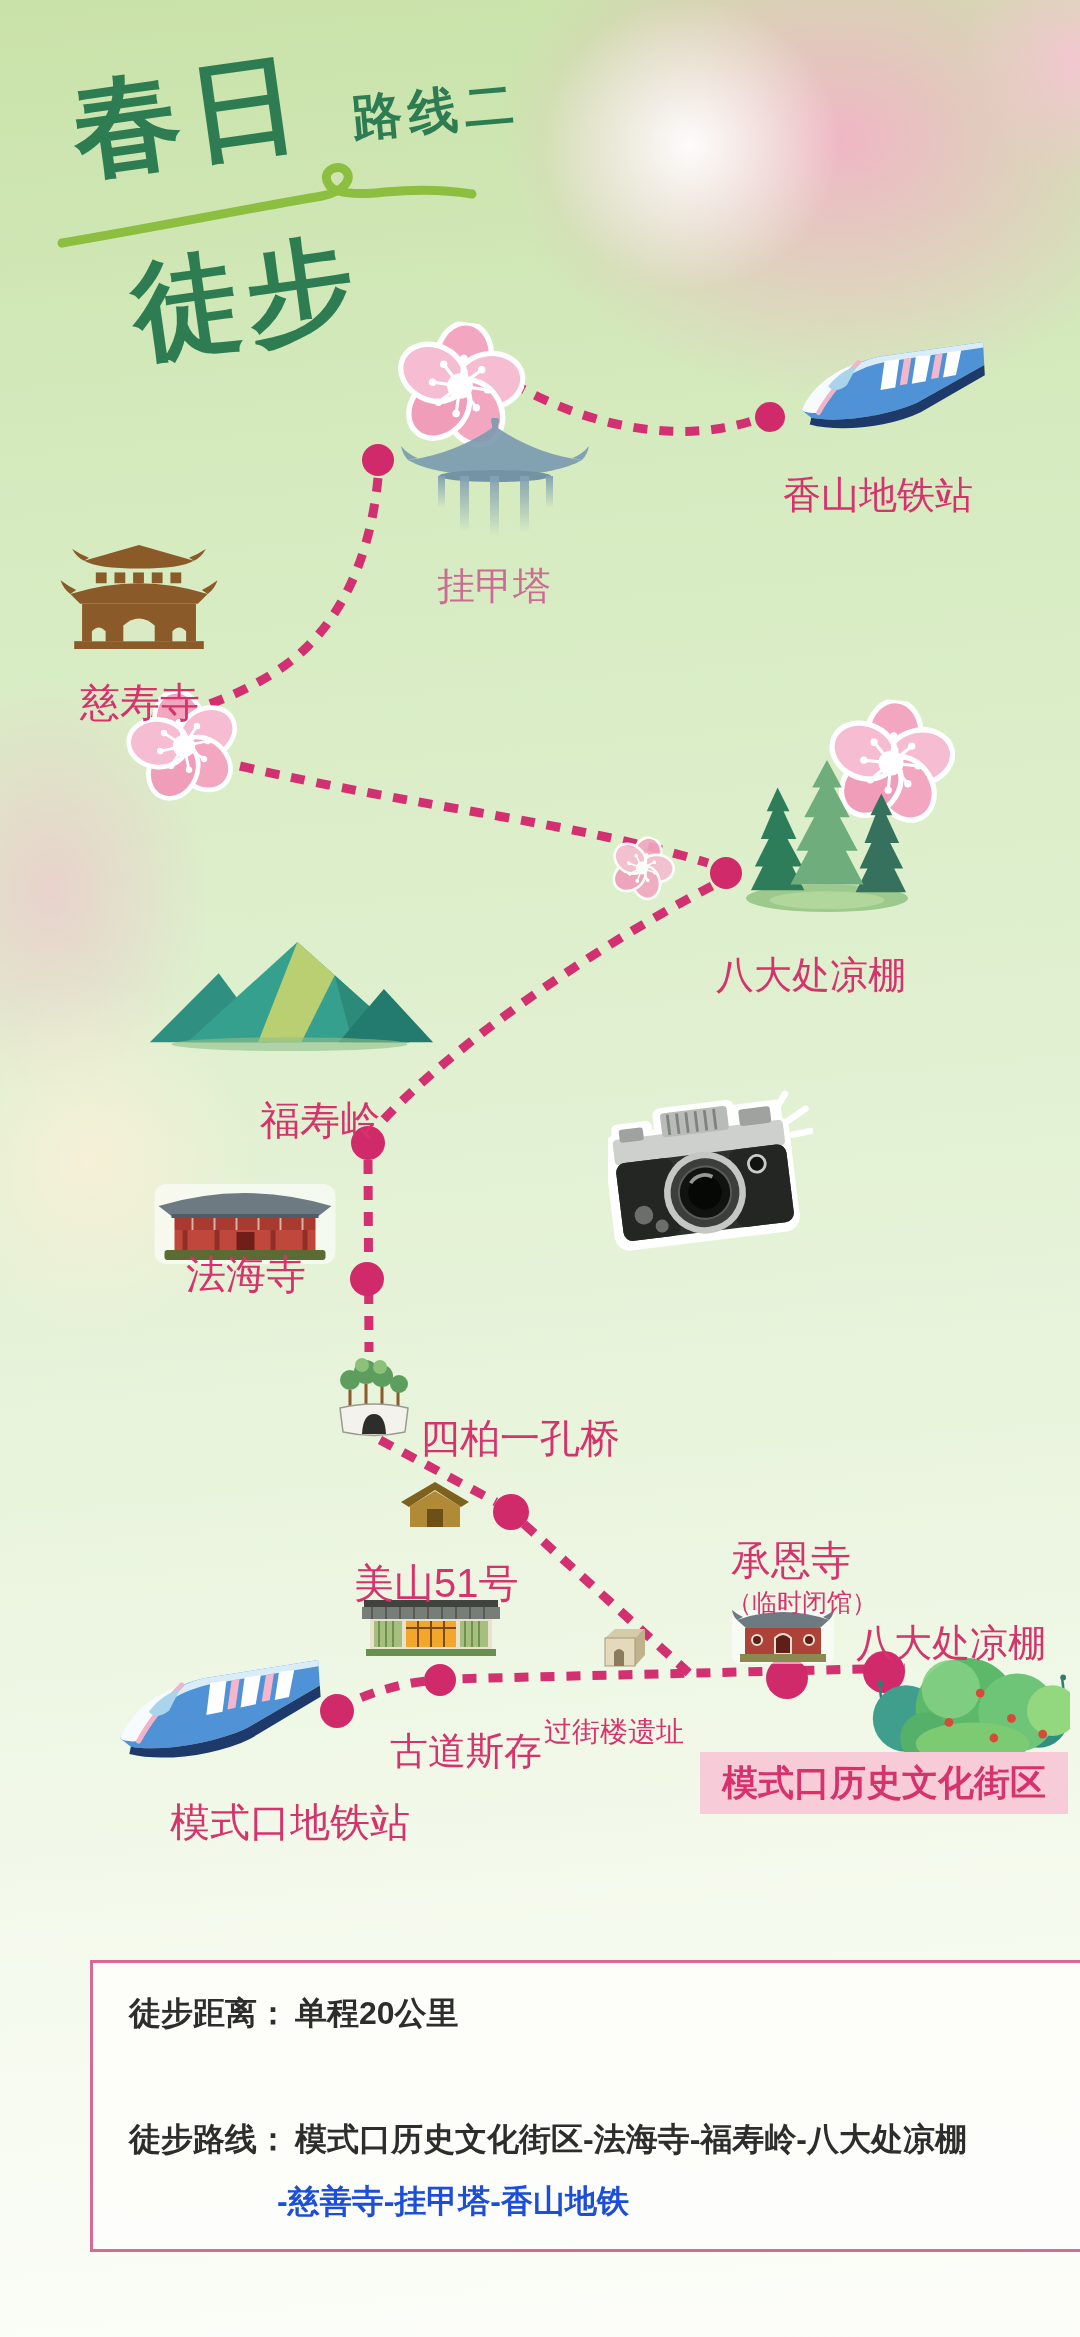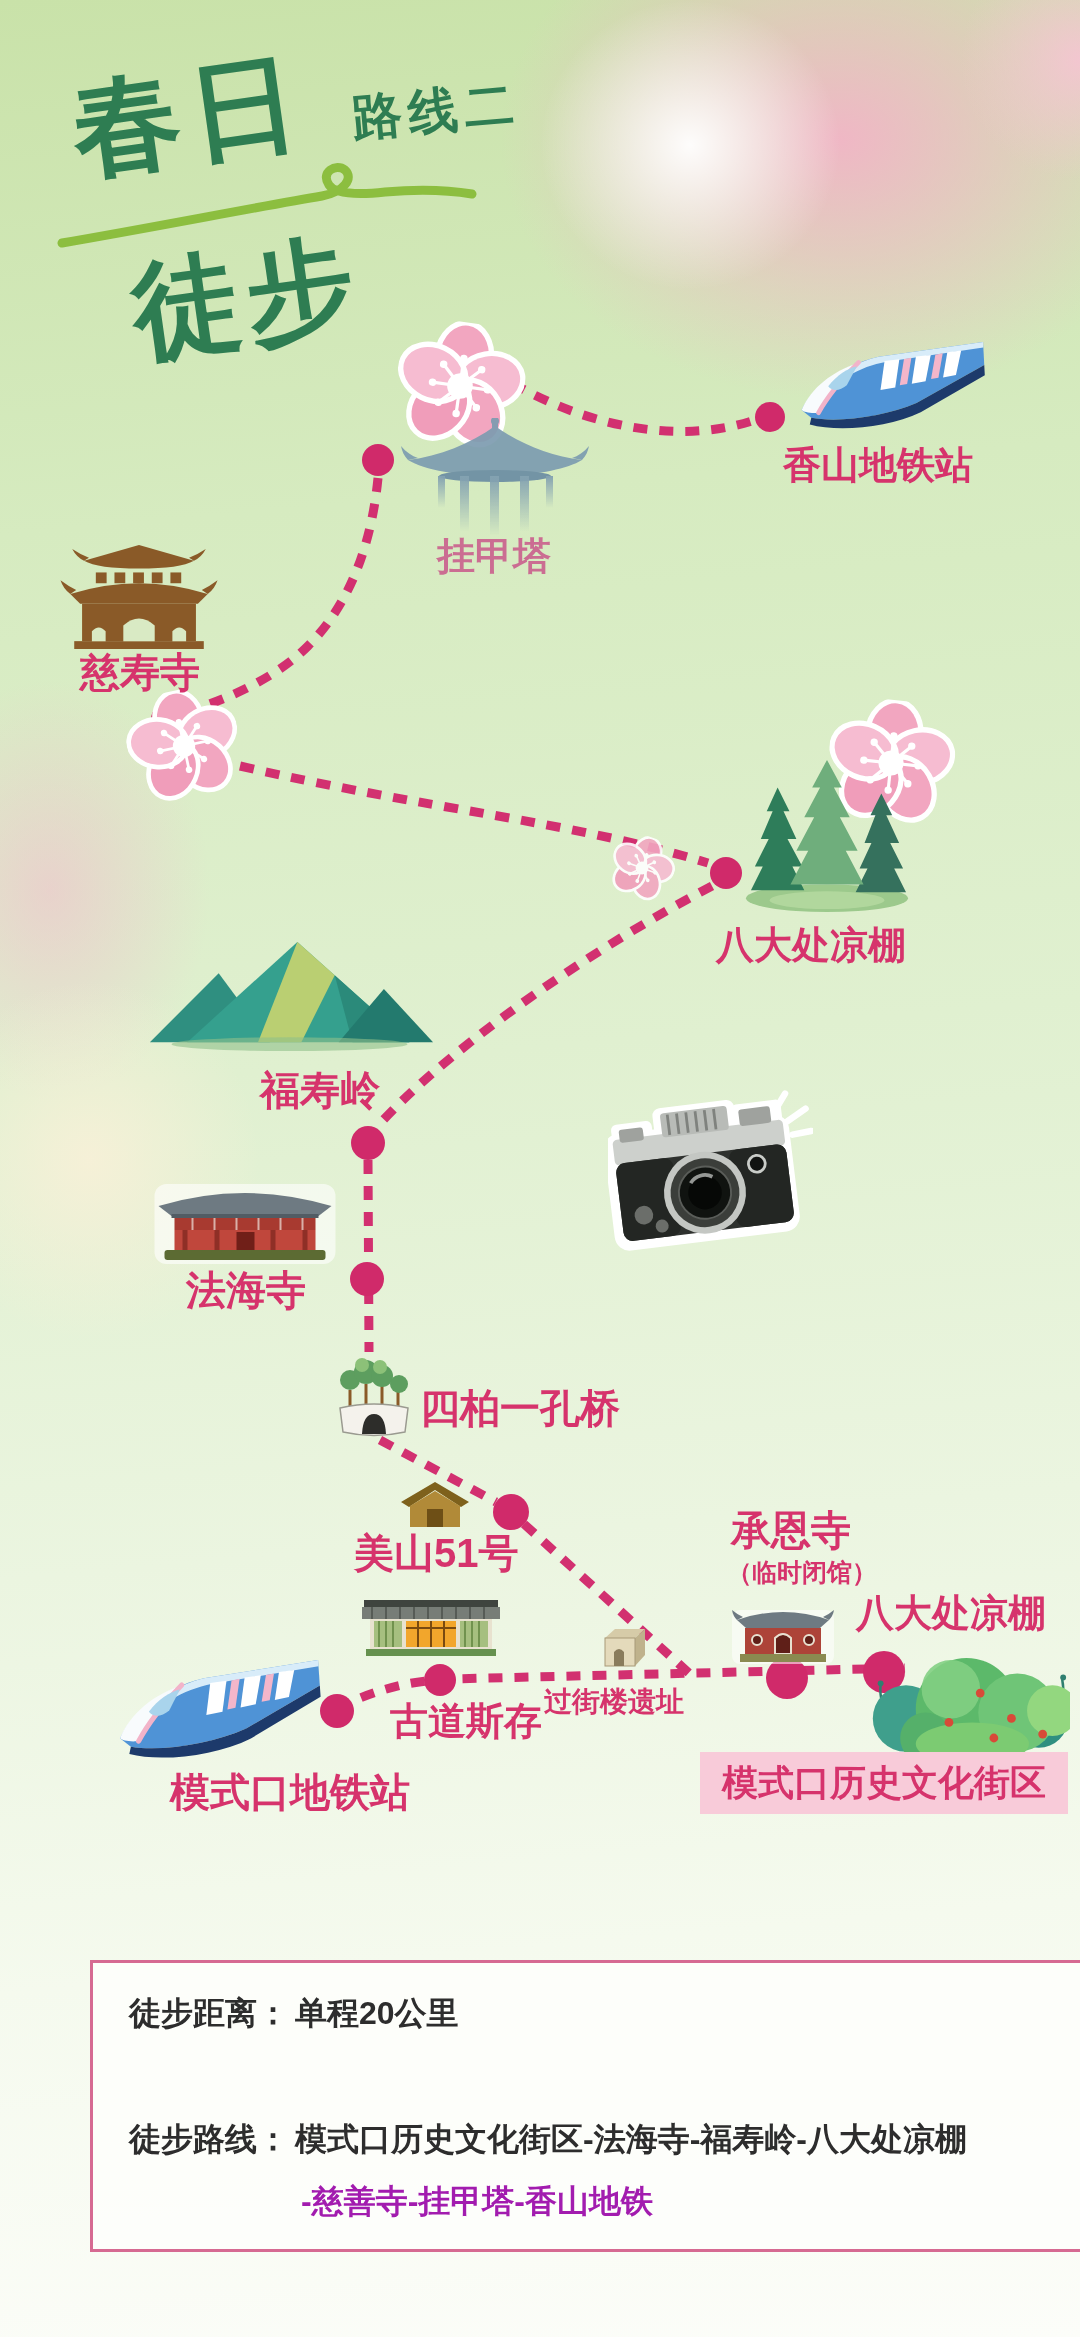--- a/index.html
+++ b/index.html
@@ -10,29 +10,29 @@
   .blob1{left:500px;top:-120px;width:680px;height:520px;background:radial-gradient(closest-side,rgba(243,178,199,.9),rgba(243,178,199,0));}
   .blob2{left:540px;top:0px;width:300px;height:290px;background:radial-gradient(closest-side,rgba(255,255,255,.95),rgba(255,255,255,0));}
   .blob3{left:-110px;top:680px;width:320px;height:420px;background:radial-gradient(closest-side,rgba(242,187,205,.55),rgba(242,187,205,0));}
   .blob4{left:-80px;top:980px;width:340px;height:360px;background:radial-gradient(closest-side,rgba(249,240,216,.85),rgba(249,240,216,0));}
   .blob5{left:960px;top:-60px;width:240px;height:240px;background:radial-gradient(closest-side,rgba(246,196,211,.9),rgba(246,196,211,0));}
   .ic{position:absolute;}
   .title-main{position:absolute;color:#2e7d52;font-weight:900;white-space:nowrap;line-height:1;}
   .t1{left:72px;top:62px;font-size:108px;letter-spacing:10px;transform:rotate(-8deg);}
   .t2{left:132px;top:244px;font-size:108px;letter-spacing:6px;transform:rotate(-8deg);}
   .tbadge{left:352px;top:86px;font-size:50px;letter-spacing:6px;transform:rotate(-5deg);}
-  .stop-label{position:absolute;font-weight:700;color:#d6336c;white-space:nowrap;line-height:1;}
+  .stop-label{position:absolute;font-weight:400;color:#d6336c;white-space:nowrap;line-height:1;margin-top:30px;}
   .route-svg{position:absolute;left:0;top:0;width:1080px;height:2337px;}
   .banner{position:absolute;left:700px;top:1752px;width:368px;height:62px;background:#f8cbd9;
     display:flex;align-items:center;justify-content:center;font-weight:800;font-size:36px;color:#d6336c;white-space:nowrap;text-align:center;}
   .info-box{position:absolute;left:90px;top:1960px;width:1006px;height:292px;border:3px solid #d66a92;
     background:rgba(253,254,251,.92);box-sizing:border-box;}
   .info-row{position:absolute;left:36px;display:flex;font-size:32px;font-weight:700;color:#2d2d2d;line-height:1;white-space:nowrap;}
   .info-label{display:inline-block;width:166px;}
-  .info-cont{position:absolute;left:208px;font-size:32px;font-weight:700;color:#a21caf;white-space:nowrap;line-height:1;}
+  .info-cont{position:absolute;left:184px;font-size:32px;font-weight:700;color:#1d4ed8;white-space:nowrap;line-height:1;}
 </style>
 </head>
 <body>
 
 <div class="poster">
 
   <div class="blob blob1"></div>
   <div class="blob blob2"></div>
   <div class="blob blob5"></div>
   <div class="blob blob3"></div>
@@ -365,21 +365,21 @@
         <circle cx="182" cy="108" r="4.5"></circle>
         <circle cx="132" cy="112" r="4.5"></circle>
       </g>
   </svg>
 
   <div class="stop-label" style="left:783px;top:446px;font-size:38px">香山地铁站</div>
   <div class="stop-label" style="left:437px;top:537px;font-size:38px;color:#cb6d92">挂甲塔</div>
   <div class="stop-label" style="left:80px;top:652px;font-size:40px">慈寿寺</div>
   <div class="stop-label" style="left:716px;top:926px;font-size:38px">八大处凉棚</div>
   <div class="stop-label" style="left:260px;top:1070px;font-size:40px">福寿岭</div>
-  <div class="stop-label" style="left:186px;top:1270px;font-size:40px">法海寺</div>
+  <div class="stop-label" style="left:186px;top:1224px;font-size:40px">法海寺</div>
   <div class="stop-label" style="left:420px;top:1388px;font-size:40px">四柏一孔桥</div>
   <div class="stop-label" style="left:354px;top:1533px;font-size:40px">美山51号</div>
   <div class="stop-label" style="left:731px;top:1510px;font-size:40px">承恩寺</div>
   <div class="stop-label" style="left:727px;top:1560px;font-size:25px">（临时闭馆）</div>
   <div class="stop-label" style="left:856px;top:1594px;font-size:38px">八大处凉棚</div>
   <div class="stop-label" style="left:390px;top:1702px;font-size:38px">古道斯存</div>
   <div class="stop-label" style="left:544px;top:1688px;font-size:28px">过街楼遗址</div>
   <div class="stop-label" style="left:170px;top:1772px;font-size:40px">模式口地铁站</div>
 
   <div class="banner">模式口历史文化街区</div>

